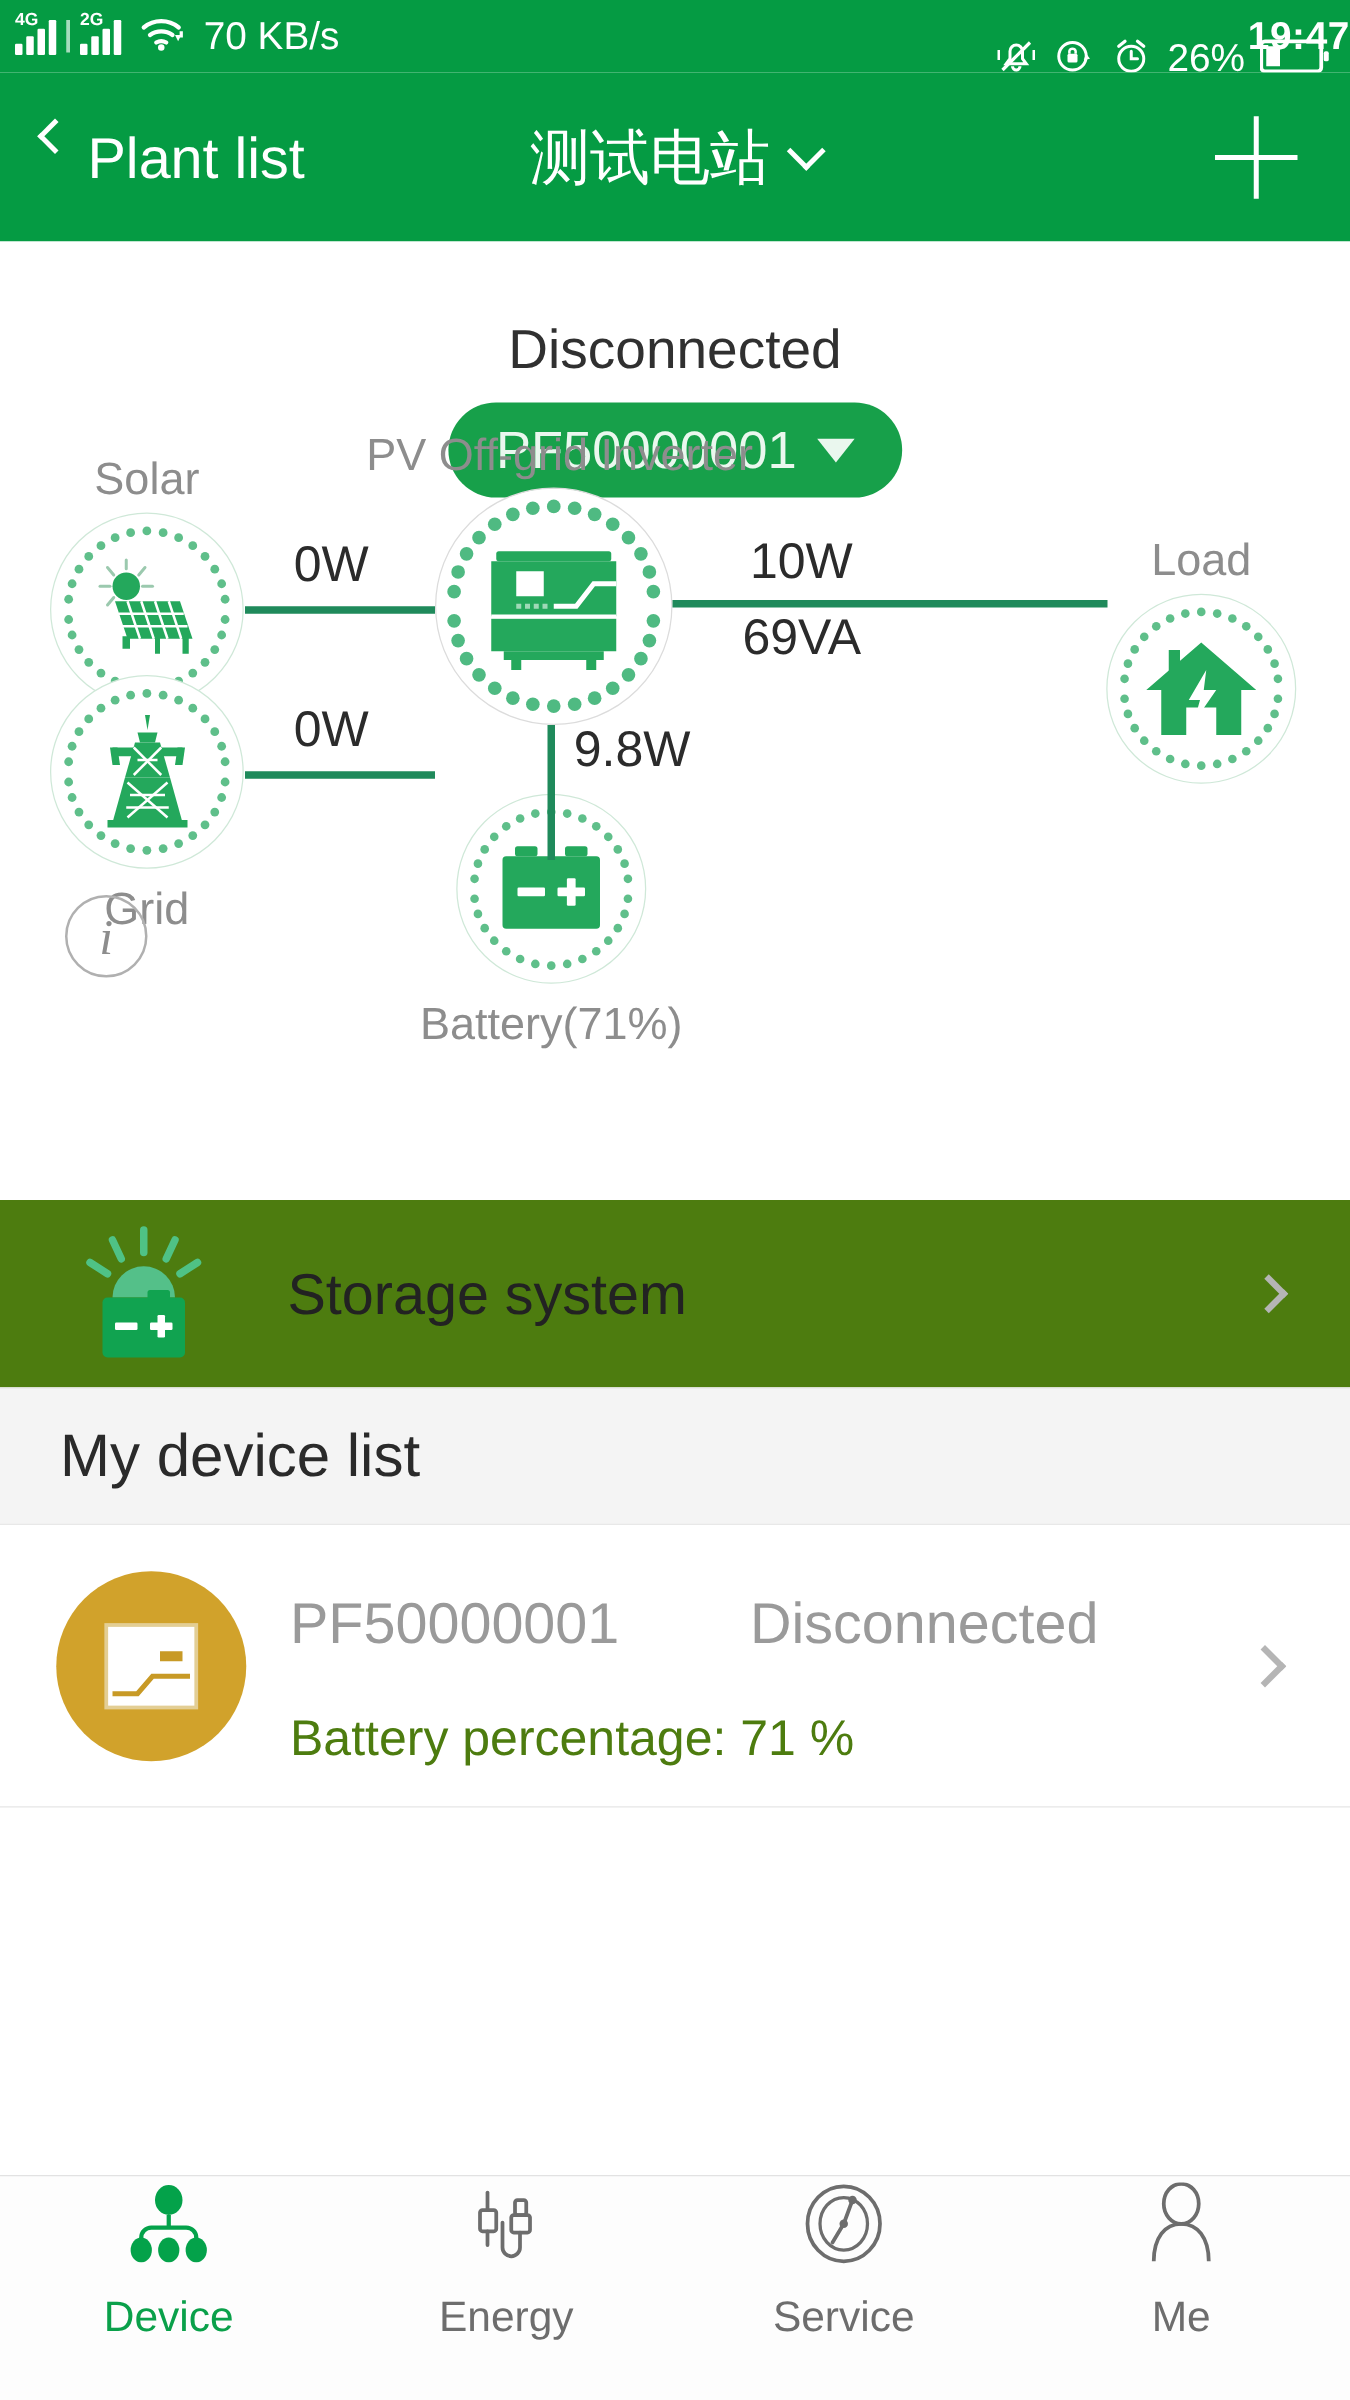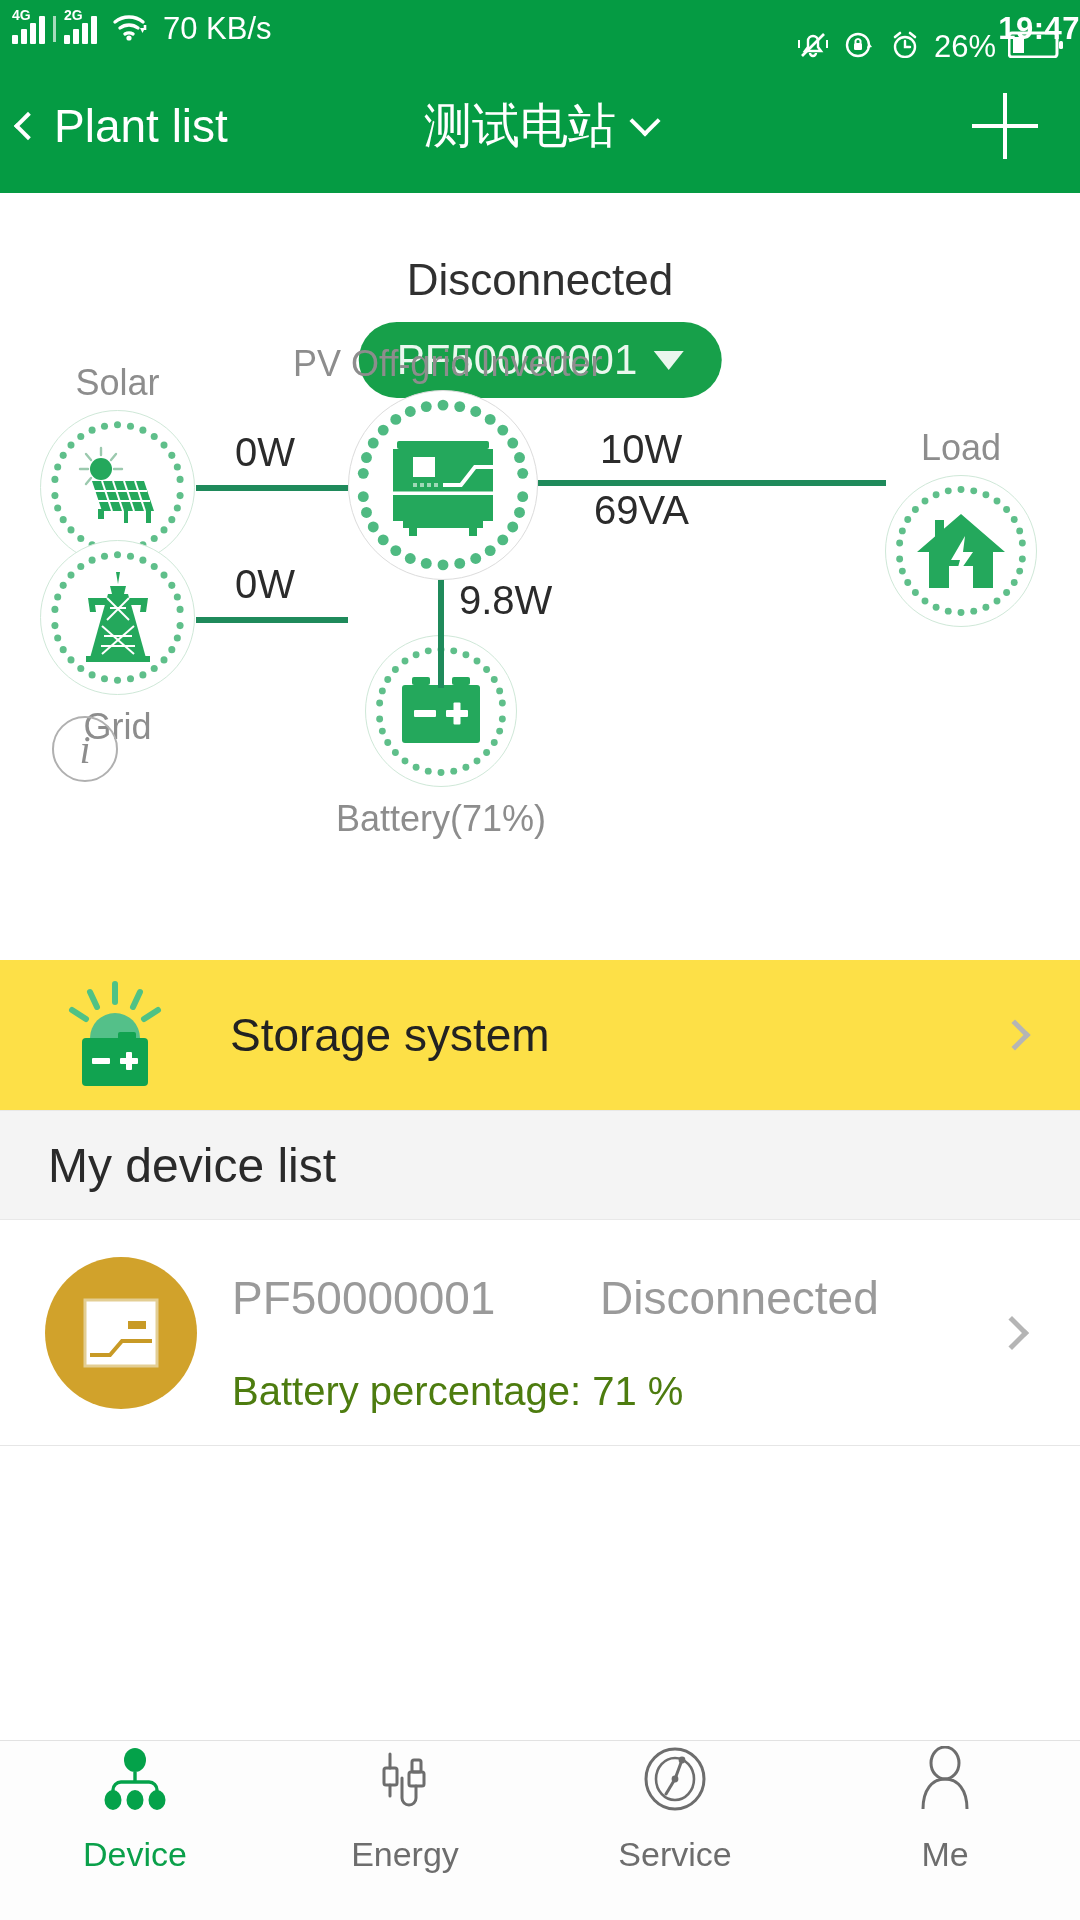--- a/index.html
+++ b/index.html
@@ -30,21 +30,21 @@
   .sig .b1{height:9px;} .sig .b2{height:15px;} .sig .b3{height:21px;} .sig .b4{height:28px;}
   .sig .g { position:absolute; top:-6px; left:0; font-size:14px; font-weight:bold; line-height:1; }
   .sig-div { width:3px; height:26px; background:rgba(255,255,255,.65); }
 
   
   .appbar {
     position:absolute; top:58px; left:0; width:1080px; height:135px;
     background:#059B43; color:#fff;
     display:flex; align-items:center;
   }
-  .back-wrap { display:flex; align-items:center; padding-left:18px; cursor:pointer; }
+  .back-wrap { display:flex; padding-left:34px; cursor:pointer; }
   .chev-left {
     width:20px; height:20px; border-left:4px solid #fff; border-bottom:4px solid #fff;
     transform: rotate(45deg); margin-right:16px;
   }
   .back-label { font-size:46px; font-weight:400; }
   .appbar-title-wrap {
     position:absolute; left:0; right:0; display:flex; justify-content:center;
     align-items:center; gap:18px; pointer-events:none;text-align:right;
   }
   .appbar-title { font-size:48px; }
@@ -91,21 +91,21 @@
   .info-btn {
     position:absolute; width:66px; height:66px; border-radius:50%;
     border:2px solid #b0b0b0; color:#8d8d8d; font-size:40px;
     display:flex; align-items:center; justify-content:center;
     font-family:"Liberation Serif", serif; font-style:italic; cursor:pointer;
   }
 
   
   .storage-row {
     position:absolute; top:960px; left:0; width:1080px; height:150px;
-    display:flex; align-items:center; background:#fde047; cursor:pointer;
+    display:flex; align-items:center; background:#4d7c0f; cursor:pointer;
   }
   .storage-icon { margin-left:60px; width:110px; height:110px; position:relative; }
   .storage-title { margin-left:60px; font-size:46px; color:#222; }
   .chev-right {
     position:absolute; right:54px; width:22px; height:22px;
     border-right:5px solid #b5b5b5; border-top:5px solid #b5b5b5;
     transform: rotate(45deg);
   }
 
   

